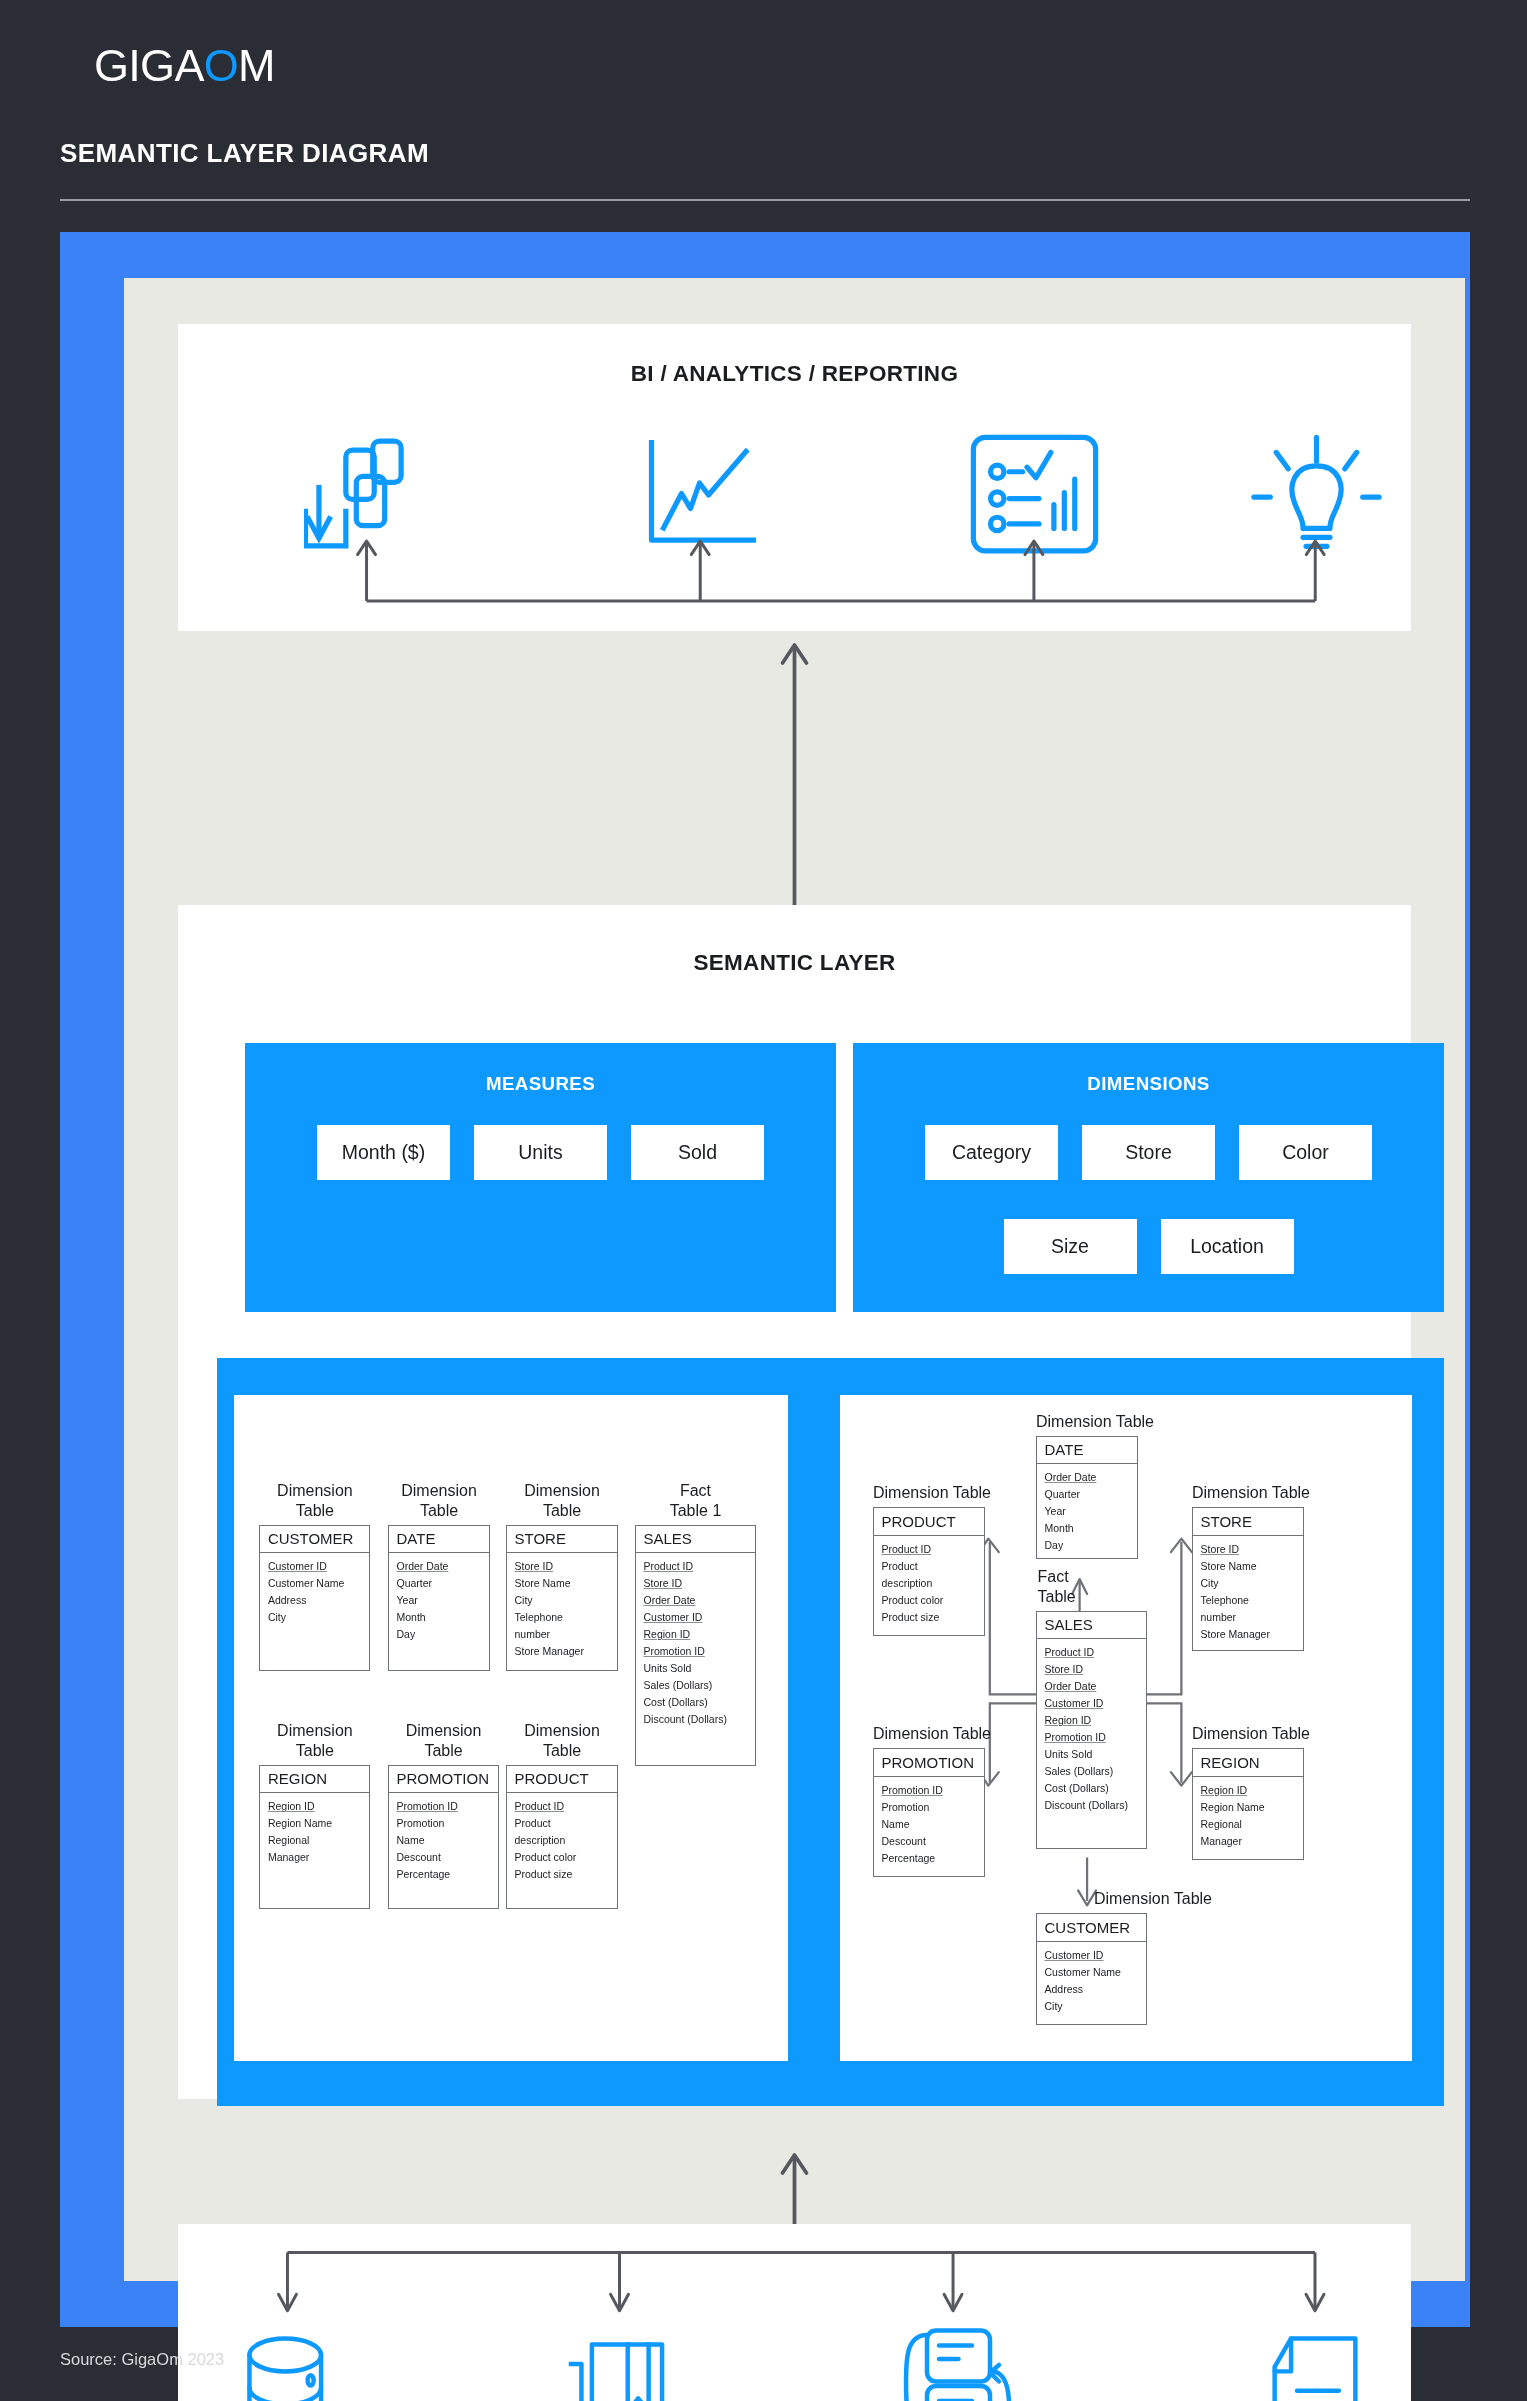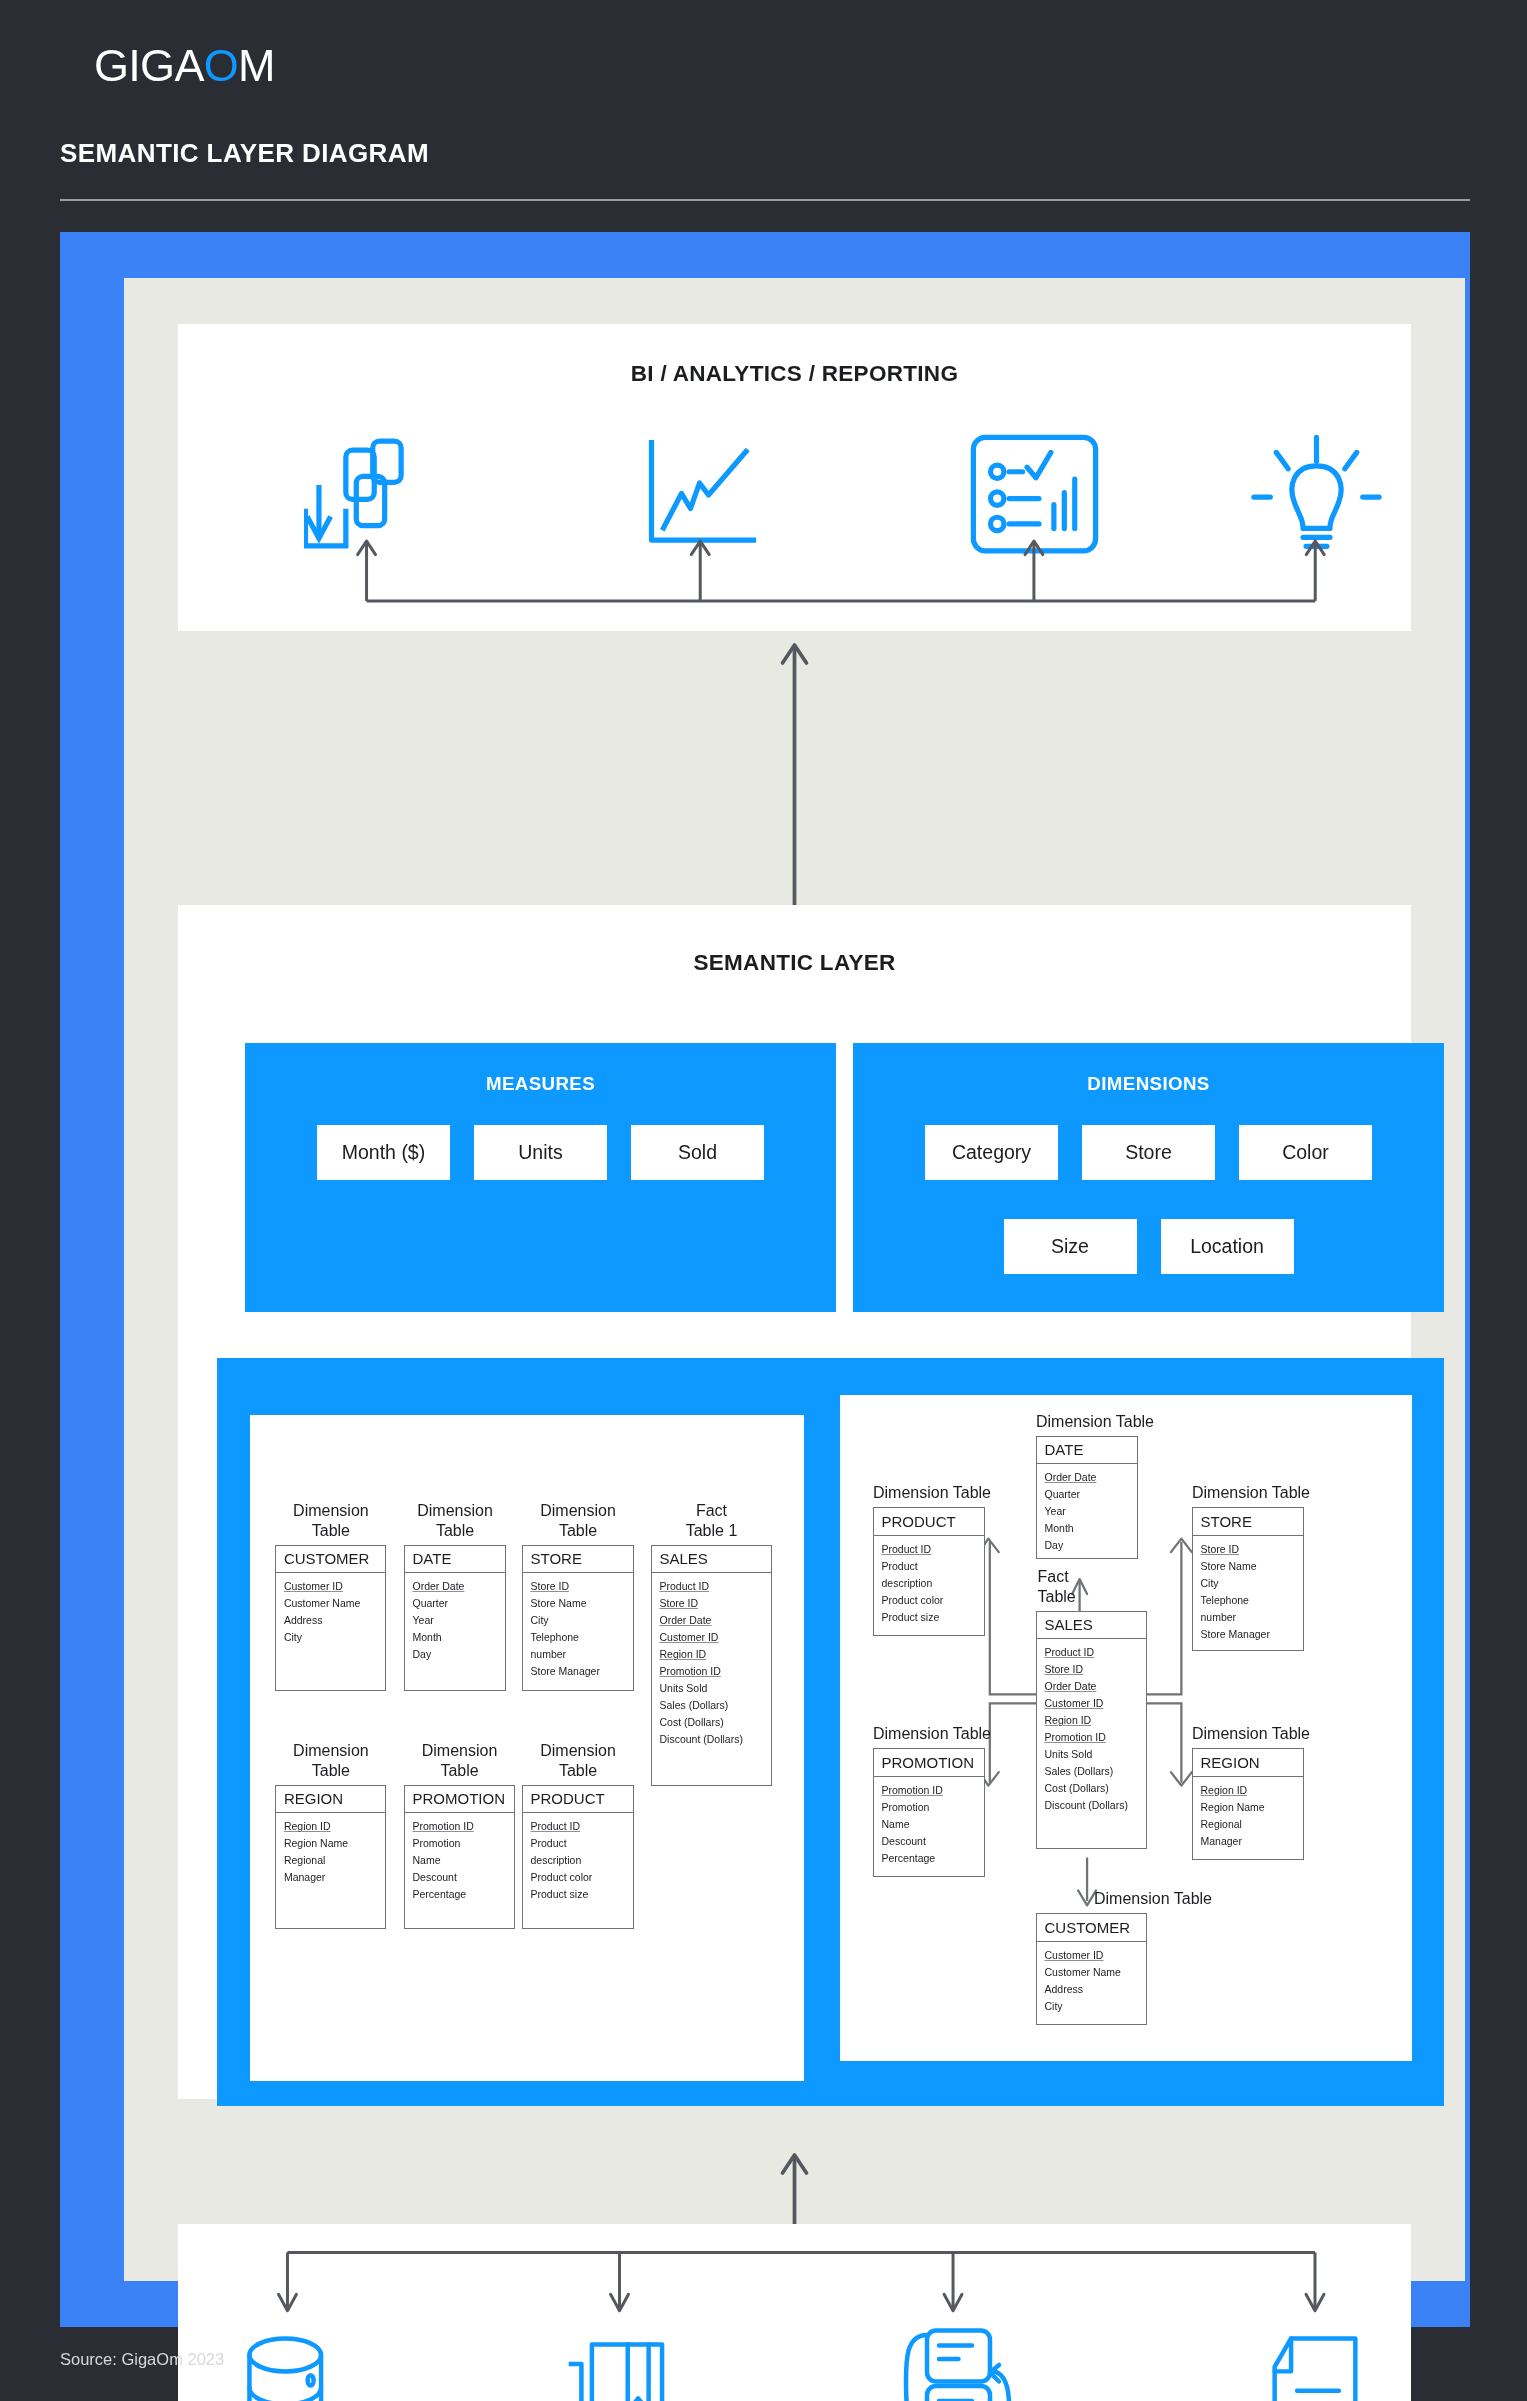--- a/index.html
+++ b/index.html
@@ -59,21 +59,21 @@
   .chip-row.r1 { top:82px; }
   .chip-row.r2 { top:176px; }
   .chip { background:#FFFFFF; height:55px; min-width:133px; padding:0 15px;
           display:flex; align-items:center; justify-content:center;
           font-size:19.5px; color:#1B1D21; }
 
   
   .schema-blue { position:absolute; left:39px; top:453px; width:1227px; height:748px;
                  background:#0D99FF; }
   .schema-white { position:absolute; background:#FFFFFF; }
-  .sw-left  { left:33px;  top:37px; width:554px; height:666px;margin-top:20px; }
+  .sw-left  { left:17px;  top:37px; width:554px; height:666px; }
   .sw-right { left:623px; top:37px; width:572px; height:666px; }
 
   
   .tbl-wrap { position:absolute; }
   .tbl-cap { text-align:center; font-size:16px; color:#1B1D21; line-height:1.22;
              margin-bottom:4.5px; white-space:pre-line; }
   .tbl-cap.wide { white-space:nowrap; }
   .tbl-box { border:1.2px solid #6F7277; background:#FFFFFF; }
   .tbl-name { font-size:15px; color:#1B1D21; padding:4.5px 6px 5.2px 7.5px;
               border-bottom:1.2px solid #6F7277; }

